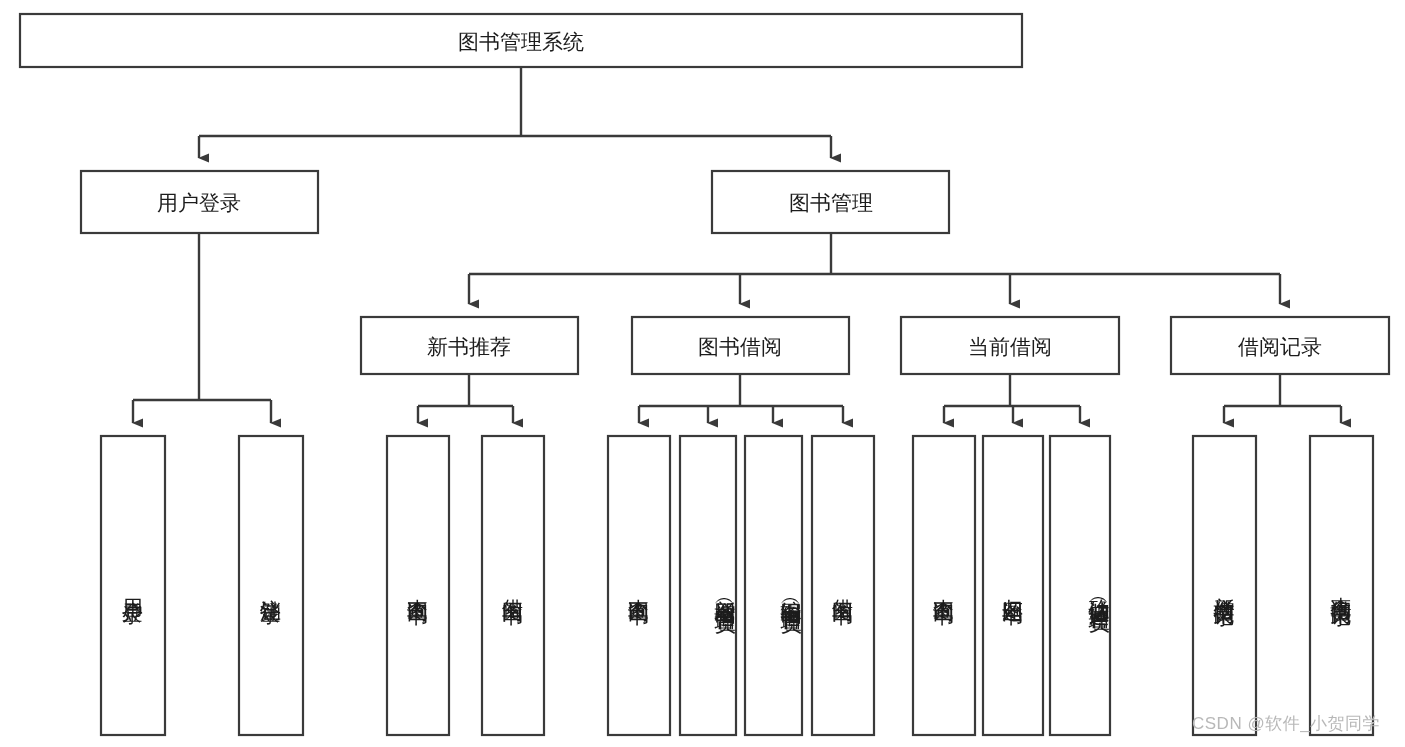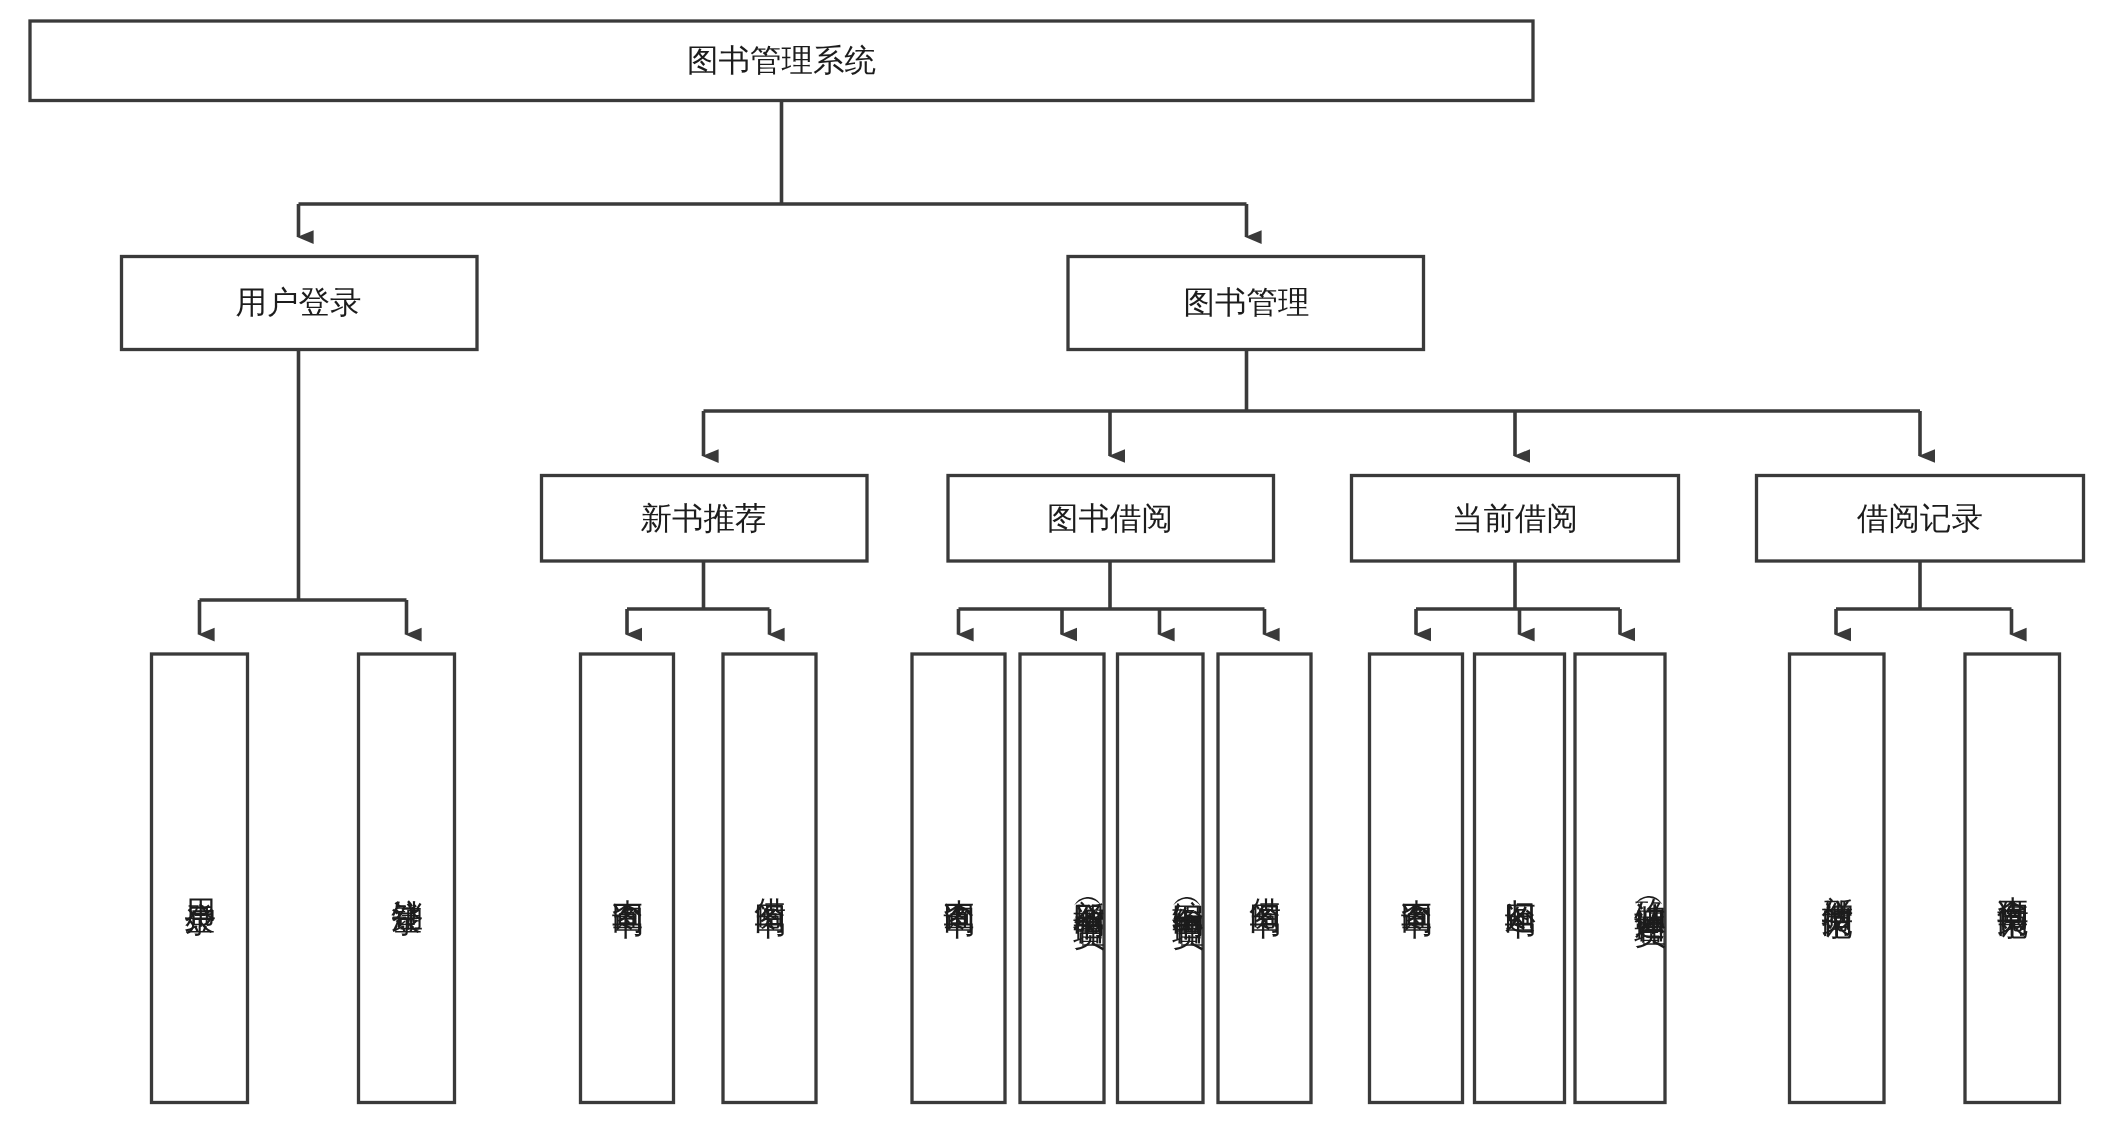--- a/index.html
+++ b/index.html
@@ -176,14 +176,15 @@
   <div class="node-label-v" style="left:745px; top:436px; width:57px; height:299px; align-items:flex-start; padding-top:12px; box-sizing:border-box;">编辑图书（管理员）</div>
   <div class="node-label-v" style="left:812px; top:436px; width:62px; height:299px;">借阅图书</div>
 
   <div class="node-label-v" style="left:913px; top:436px; width:62px; height:299px;">查询图书</div>
   <div class="node-label-v" style="left:983px; top:436px; width:60px; height:299px;">归还图书</div>
   <div class="node-label-v" style="left:1050px; top:436px; width:60px; height:299px; align-items:flex-start; padding-top:10px; box-sizing:border-box;">确认归还（管理员）</div>
 
   <div class="node-label-v" style="left:1193px; top:436px; width:63px; height:299px;">新增借阅记录</div>
   <div class="node-label-v" style="left:1310px; top:436px; width:63px; height:299px;">查询借阅记录</div>
 
+  <div class="watermark">CSDN @软件_小贺同学</div>
 
 </div>
 
 </body></html>

